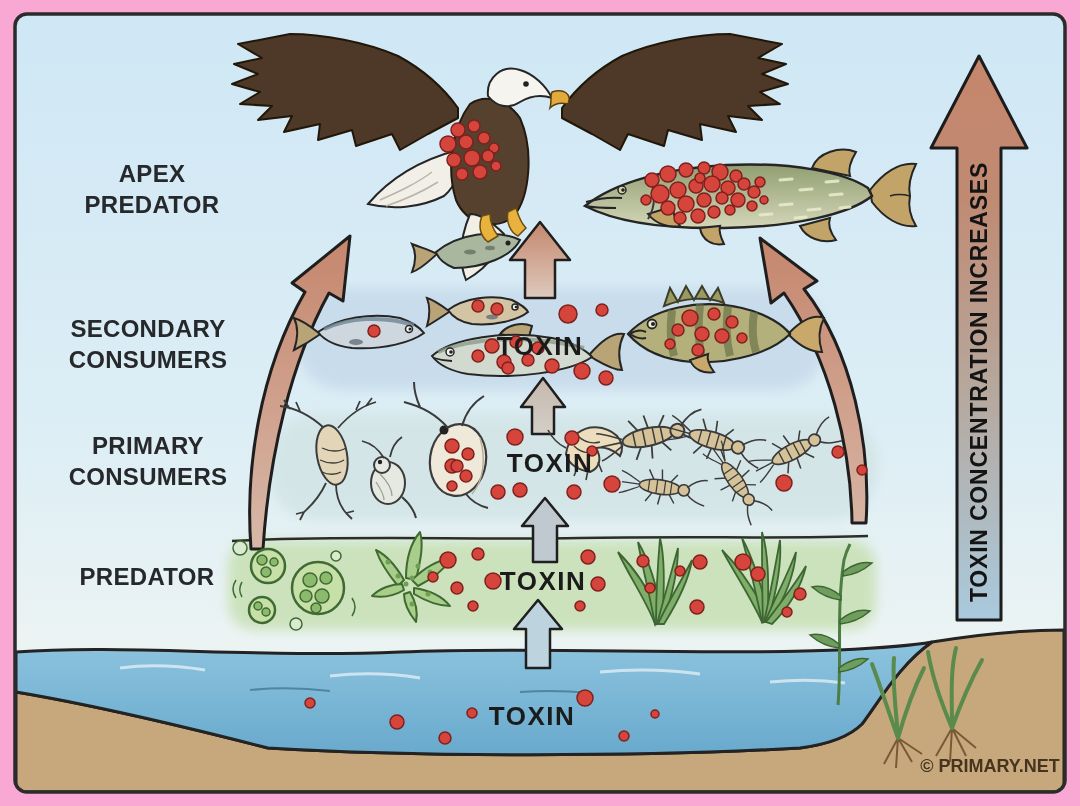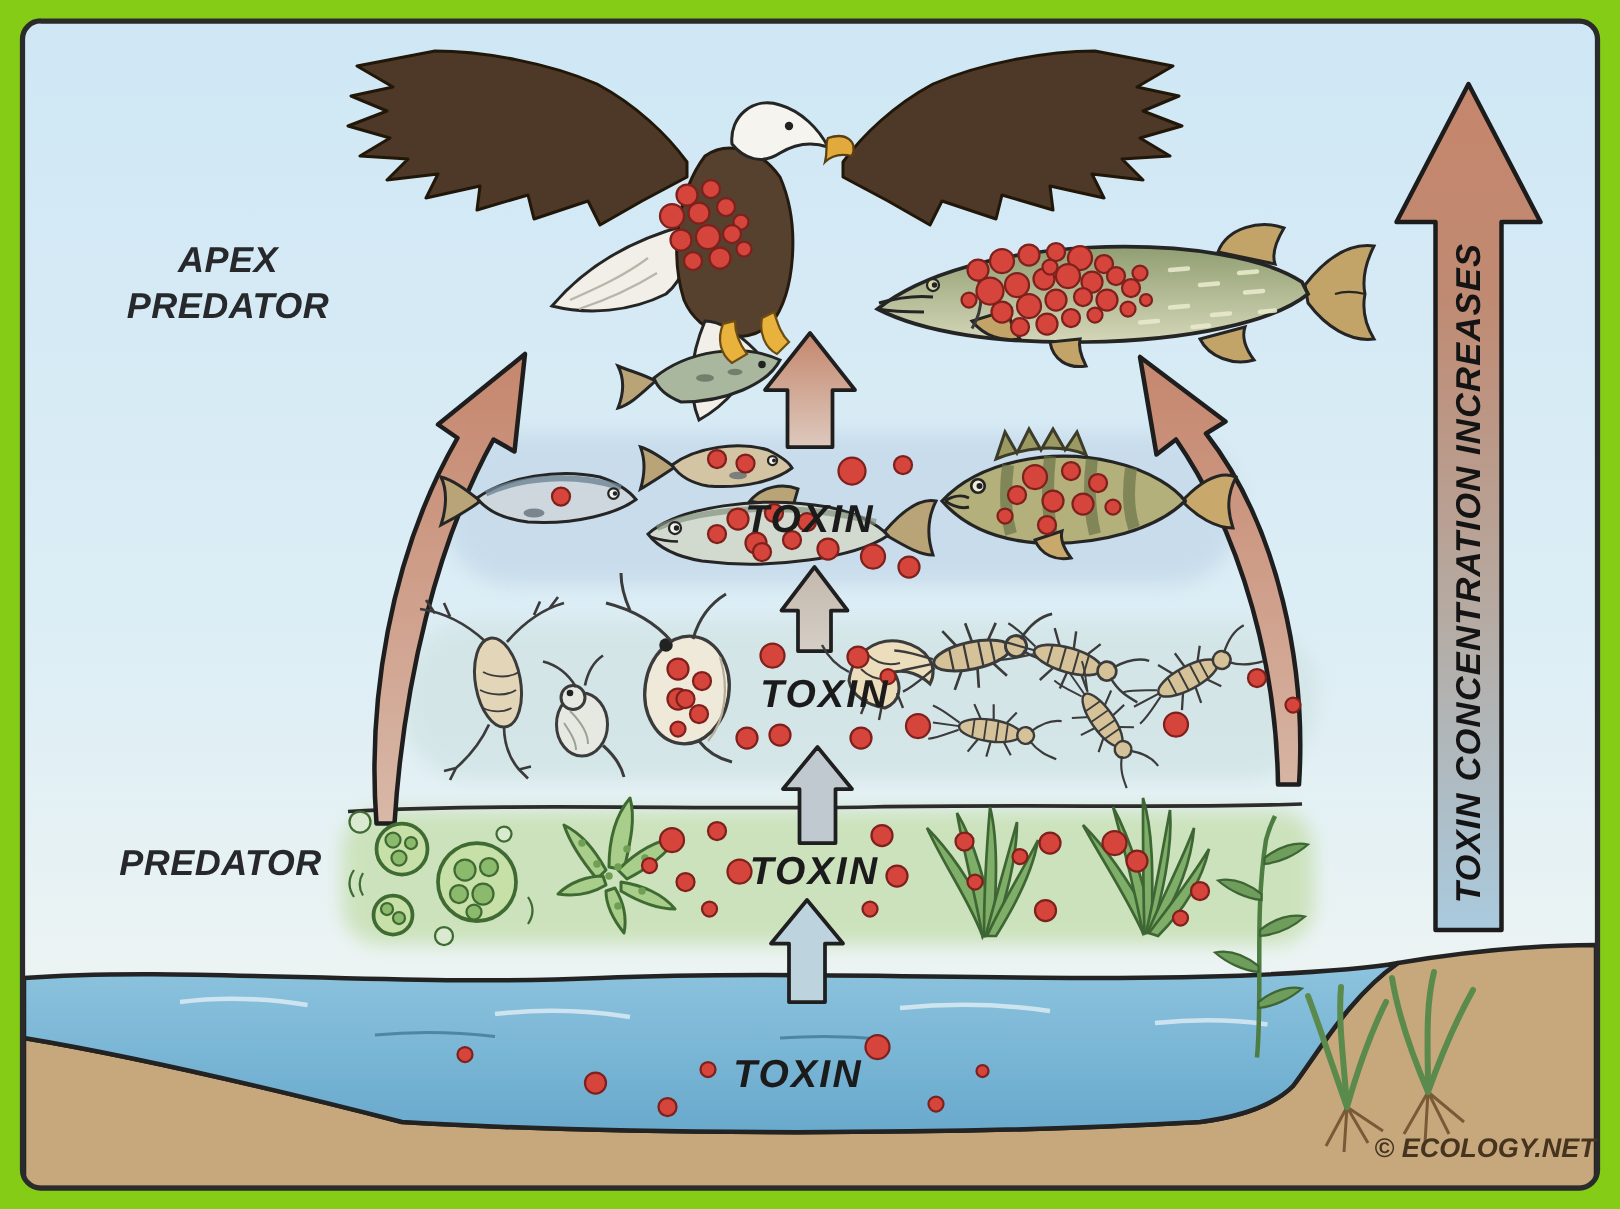--- a/index.html
+++ b/index.html
@@ -1,17 +1,17 @@
 <!DOCTYPE html>
 <html><head>
 <meta charset="utf-8">
 <style>
   html,body{margin:0;padding:0;background:#ffffff;}
-  .stage{position:relative;width:1080px;height:806px;overflow:hidden;background:#84cc16;
-         font-family:"Liberation Sans",sans-serif;font-style:italic;}
+  .stage{position:relative;width:1080px;height:806px;overflow:hidden;background:#f9a8d4;
+         font-family:"Liberation Sans",sans-serif;}
   .stage svg{position:absolute;left:0;top:0;}
   .t{position:absolute;font-weight:bold;transform:translate(-50%,-50%);}
   .lvl{text-align:center;font-size:24px;line-height:1.28;letter-spacing:.3px;color:#26282b;}
   .lvl-apex{left:152px;top:190px;width:150px;}
   .lvl-sec{left:148px;top:345px;width:190px;}
   .lvl-pri{left:148px;top:462px;width:180px;}
   .lvl-pro{left:147px;top:577px;width:200px;}
   .toxin{font-size:26px;letter-spacing:1.5px;color:#1b1b1b;white-space:nowrap;}
   .toxin-sec{left:540px;top:346px;}
   .toxin-pri{left:550px;top:463px;}
@@ -456,23 +456,25 @@
         <path d="M508,212 C506,222 510,232 518,236 L526,228 C520,222 518,214 516,208 Z"></path>
       </g>
     </g>
 
   </g>
 
   <rect x="15" y="14" width="1050" height="778" rx="12" fill="none" stroke="#2b2b2b" stroke-width="3.5"></rect>
 </svg>
 
 <div class="t lvl lvl-apex">APEX PREDATOR</div>
+<div class="t lvl lvl-sec">SECONDARY CONSUMERS</div>
+<div class="t lvl lvl-pri">PRIMARY CONSUMERS</div>
 <div class="t lvl lvl-pro">PREDATOR</div>
 
 <div class="t toxin toxin-sec">TOXIN</div>
 <div class="t toxin toxin-pri">TOXIN</div>
 <div class="t toxin toxin-pro">TOXIN</div>
 <div class="t toxin toxin-wat">TOXIN</div>
 
 <div class="t varrow">TOXIN CONCENTRATION INCREASES</div>
-<div class="t copy">© ECOLOGY.NET</div>
+<div class="t copy">© PRIMARY.NET</div>
 
 </div>
 
 </body></html>

